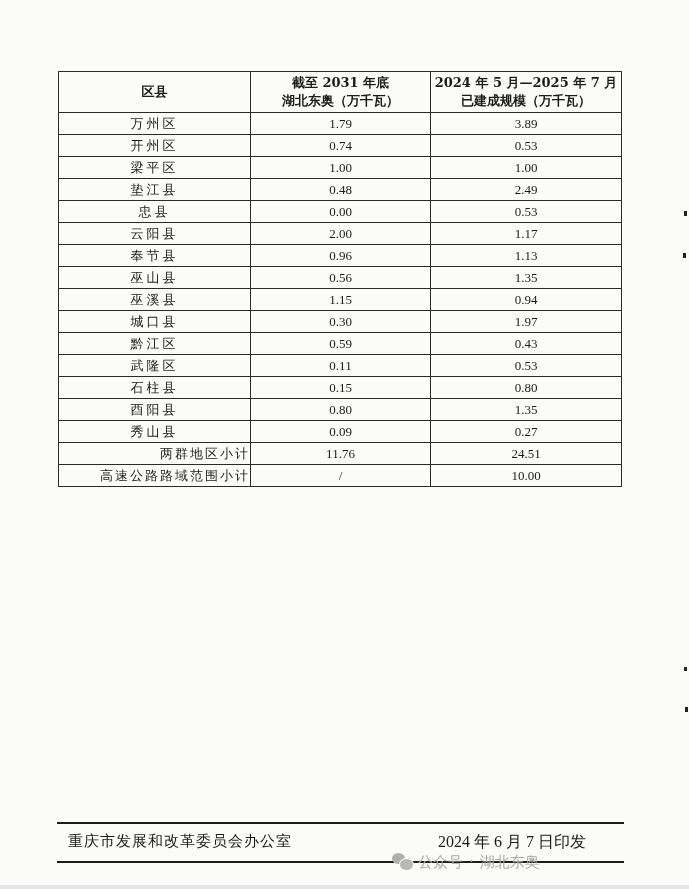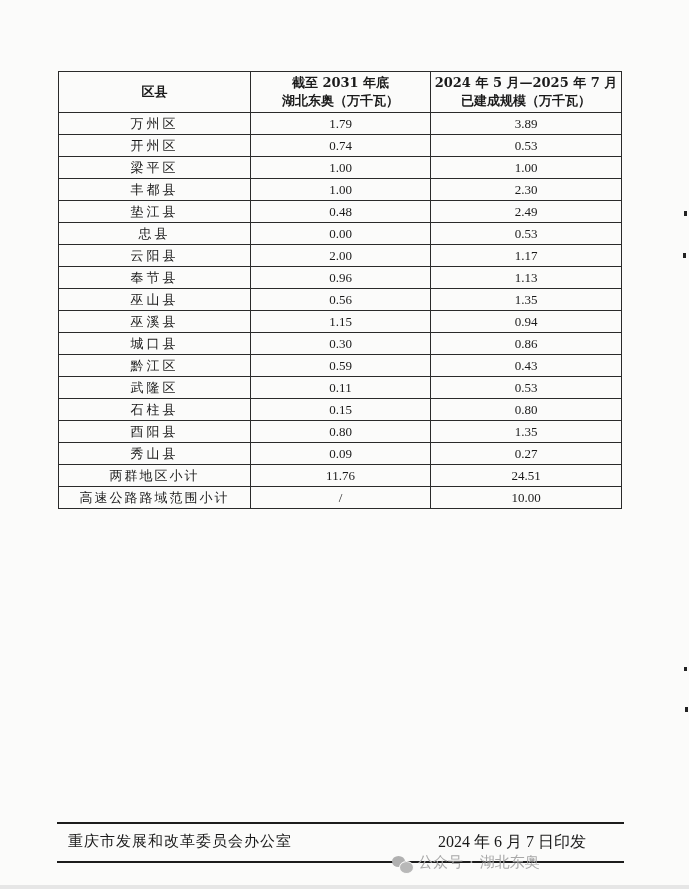--- a/index.html
+++ b/index.html
@@ -12,34 +12,34 @@
     position: absolute; left: 58px; top: 71px; width: 563px;
     border-collapse: collapse; table-layout: fixed;
   }
   table.data th, table.data td {
     border: 1px solid #2a2a2a; text-align: center; padding: 0;
     font-weight: normal; overflow: hidden; white-space: nowrap;
   }
   table.data th { height: 40px; font-size: 13px; line-height: 18px; font-weight: bold; }
   table.data td { height: 21px; font-size: 13px; }
   td.name { letter-spacing: 3px; font-family: "DejaVu Sans", "Liberation Sans", sans-serif; font-size: 12.5px; }
-  td.name.sub { letter-spacing: 2px; }
+  td.name.sub { letter-spacing: 2px; text-align: right; }
   td.num { font-family: "Liberation Serif", serif; font-size: 14px; }
   .col1 { width: 192px; } .col2 { width: 180px; } .col3 { width: 191px; }
   .rule { position: absolute; left: 57px; width: 567px; height: 2px; background: #1c1c1c; }
   .footer-left {
     position: absolute; left: 68px; top: 832px; font-size: 15px; letter-spacing: 1px;
     font-family: Liberation Sans, sans-serif;
   }
   .footer-right {
     position: absolute; left: 438px; top: 832px; font-size: 16px;
     font-family: "Liberation Serif", "DejaVu Serif", serif;
   }
   .watermark {
-    position: absolute; left: 392px; top: 853px; display: flex; align-items: flex-end;
+    position: absolute; left: 392px; top: 853px; display: flex; align-items: flex-start;
     color: #a8a8a8; font-size: 15px; font-family: "DejaVu Sans", sans-serif;
   }
   .watermark .wx { width: 20px; height: 16px; margin-right: 6px; position: relative; }
   .watermark .wx .b1 { position:absolute; left:0; top:0; width:13px; height:11px; border-radius:50%; background:#b0b0b0; }
   .watermark .wx .b2 { position:absolute; left:7px; top:5px; width:13px; height:11px; border-radius:50%; background:#b8b8b8; border:1px solid #fbfbfa; }
   .watermark .sep { margin: 0 6px; }
   .speck { position: absolute; background: #222; }
   .bottom-bar { position: absolute; left: 0; top: 885px; width: 689px; height: 4px; background: #e6e6e6; }
 </style>
 </head>
@@ -76,25 +76,20 @@
           <td class="name">开州区</td>
           <td class="num">0.74</td>
           <td class="num">0.53</td>
         </tr>
       <tr>
           <td class="name">梁平区</td>
           <td class="num">1.00</td>
           <td class="num">1.00</td>
         </tr>
       <tr>
-          <td class="name">丰都县</td>
-          <td class="num">1.00</td>
-          <td class="num">2.30</td>
-        </tr>
-      <tr>
           <td class="name">垫江县</td>
           <td class="num">0.48</td>
           <td class="num">2.49</td>
         </tr>
       <tr>
           <td class="name">忠县</td>
           <td class="num">0.00</td>
           <td class="num">0.53</td>
         </tr>
       <tr>
@@ -113,21 +108,21 @@
           <td class="num">1.35</td>
         </tr>
       <tr>
           <td class="name">巫溪县</td>
           <td class="num">1.15</td>
           <td class="num">0.94</td>
         </tr>
       <tr>
           <td class="name">城口县</td>
           <td class="num">0.30</td>
-          <td class="num">0.86</td>
+          <td class="num">1.97</td>
         </tr>
       <tr>
           <td class="name">黔江区</td>
           <td class="num">0.59</td>
           <td class="num">0.43</td>
         </tr>
       <tr>
           <td class="name">武隆区</td>
           <td class="num">0.11</td>
           <td class="num">0.53</td>

